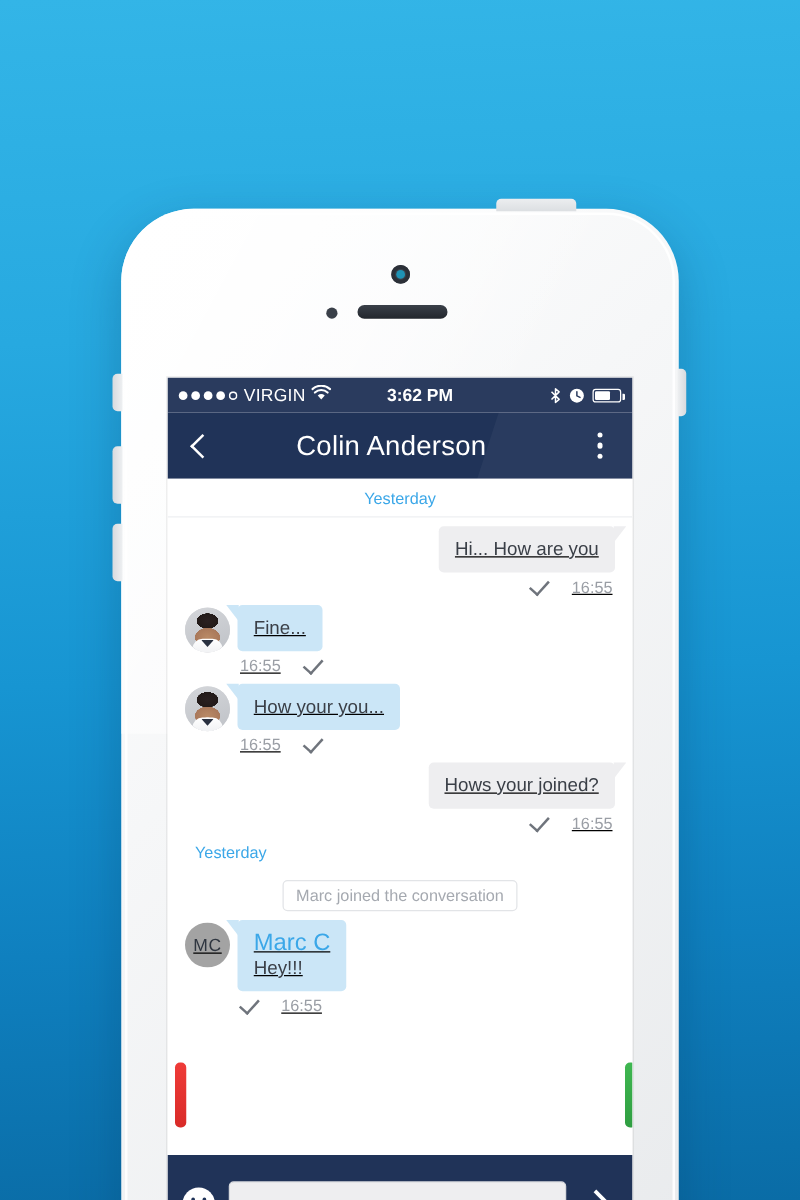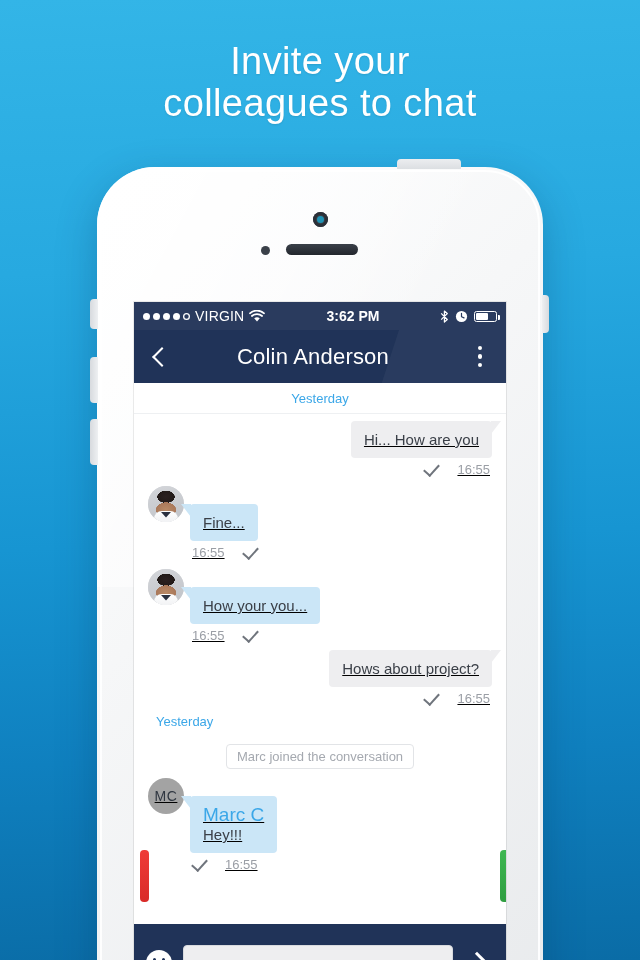--- a/index.html
+++ b/index.html
@@ -148,36 +148,35 @@
     position: relative;
     height: 28px;
     background: #2a3b5e;
     color: #ffffff;
     display: flex;
     align-items: center;
     padding: 0 9px;
     font-size: 13px;
     box-sizing: border-box;
   }
-  .sb-left { display: flex; align-items: center; gap: 5px; }
+  .sb-left { display: flex; gap: 5px; }
   .dots { display: flex; gap: 3px; align-items: center; }
   .dot {
     width: 7px; height: 7px; border-radius: 50%;
     background: #ffffff;
   }
   .dot.hollow { background: transparent; box-shadow: inset 0 0 0 1.3px #ffffff; }
   .carrier { font-size: 14px; letter-spacing: 0.2px; }
   .sb-center {
     position: absolute;
-    left: 0; width: 100%;
+    left: 16px; width: 100%;
     text-align: center;
     font-size: 14px;
     font-weight: bold;
     pointer-events: none;
-    padding-left: 33px;
   }
   .sb-right {
     margin-left: auto;
     display: flex;
     align-items: center;
     gap: 6px;
     position: relative;
     z-index: 2;
   }
   .battery {
@@ -338,21 +337,21 @@
     position: relative;
     max-width: 232px;
     padding: 9px 13px;
     border-radius: 4px;
     font-size: 15px;
     line-height: 19px;
     color: #3a3f47;
     word-wrap: break-word;
   }
   .bubble.out { background: #eeeef0; }
-  .bubble.in  { background: #cbe6f7; margin-top: 20px; }
+  .bubble.in  { background: #cbe6f7; }
 
   .bubble.out::after {
     content: "";
     position: absolute;
     right: -9px; top: 0;
     width: 0; height: 0;
     border-top: 0 solid transparent;
     border-left: 10px solid #eeeef0;
     border-bottom: 13px solid transparent;
   }
@@ -469,24 +468,20 @@
     border-top: 3px solid #ffffff;
     transform: rotate(45deg);
     margin-left: -4px;
   }
 </style>
 </head>
 <body>
 
 <div class="poster">
 
-  <div class="headline">
-    <span>Invite your</span>
-    <span class="l2">colleagues to chat</span>
-  </div>
 
   <div class="phone">
     <div class="phone-inner-sheen"></div>
     <div class="phone-rim"></div>
 
     <div class="btn-power"></div>
     <div class="btn-side btn-mute"></div>
     <div class="btn-side btn-volup"></div>
     <div class="btn-side btn-voldn"></div>
     <div class="btn-right"></div>
@@ -579,21 +574,21 @@
             <div class="bubble in">How your you...</div>
             <div class="meta in">
               <span>16:55</span>
               <span class="tick"></span>
             </div>
           </div>
         </div>
 
         <div class="row out">
           <div class="stack out">
-            <div class="bubble out">Hows about project?</div>
+            <div class="bubble out">Hows your joined?</div>
             <div class="meta out">
               <span class="tick"></span>
               <span>16:55</span>
             </div>
           </div>
         </div>
 
         <div class="day-divider left">Yesterday</div>
 
         <div class="system-msg">

